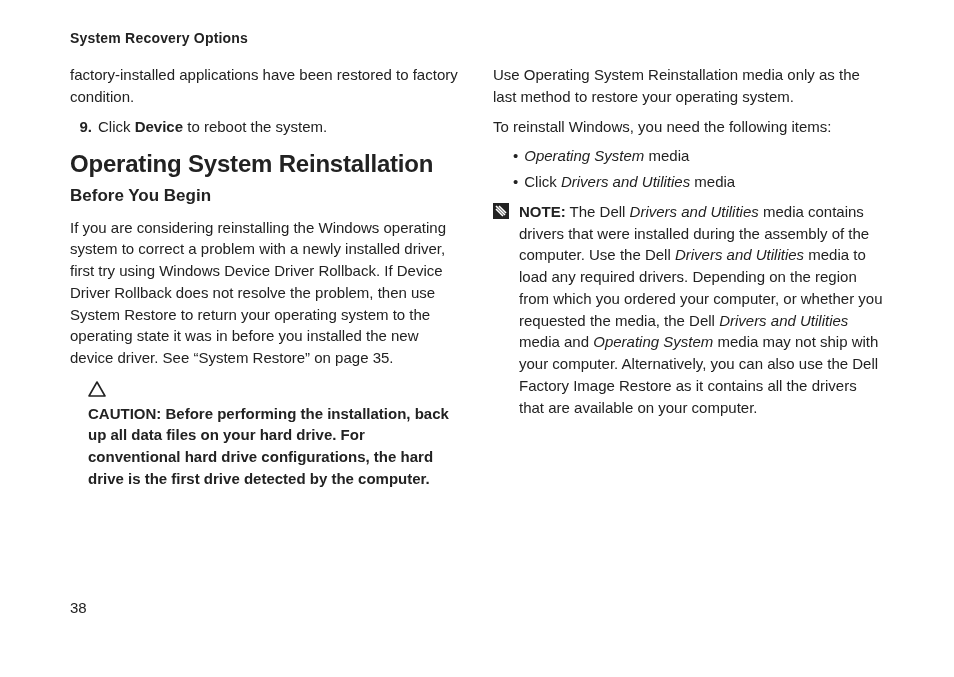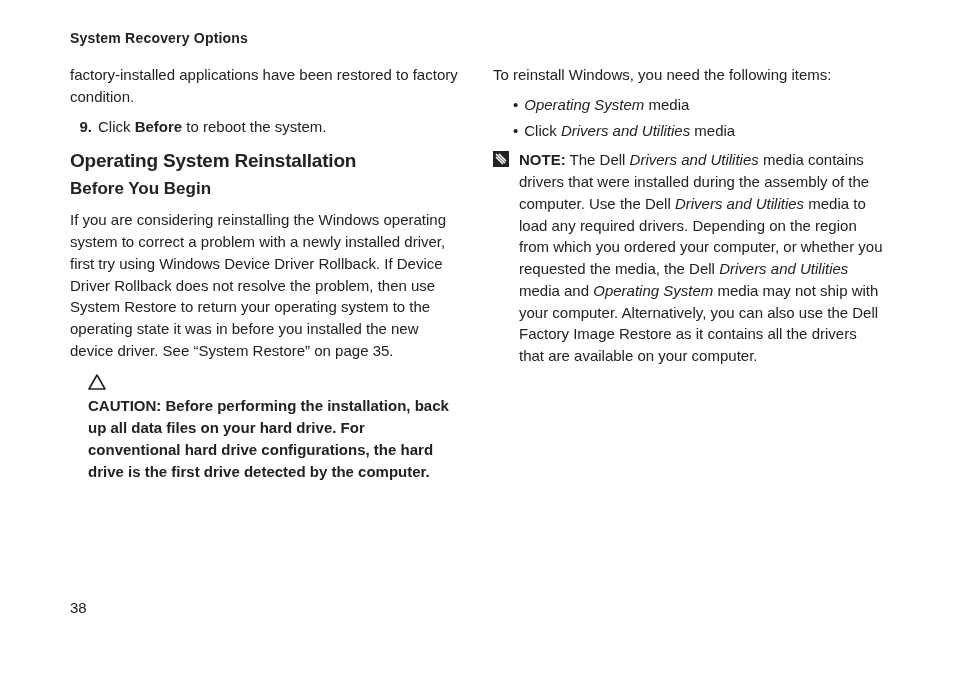--- a/index.html
+++ b/index.html
@@ -43,21 +43,21 @@
     margin: 6px 0 10px 0;
   }
   .step-num {
     font-weight: 700;
     width: 22px;
     text-align: right;
     margin-right: 6px;
     flex-shrink: 0;
   }
   .h2 {
-    font-size: 19px;
+    font-size: 24px;
     font-weight: 700;
     margin: 6px 0 2px 0;
     letter-spacing: -0.2px;
   }
   .h3 {
     font-size: 17px;
     font-weight: 700;
     margin: 0 0 8px 0;
   }
   .callout {
@@ -122,21 +122,21 @@
 
   <div class="columns">
 
     <div class="col">
 
       <p class="para indent">factory-installed applications have been restored to factory condition.</p>
 
       <div class="step">
         <div class="step-num">9.</div>
         <div>
-          <span>Click </span><span class="bold">Before</span><span> to reboot the system.</span>
+          <span>Click </span><span class="bold">Device</span><span> to reboot the system.</span>
         </div>
       </div>
 
       <div class="h2">Operating System Reinstallation</div>
       <div class="h3">Before You Begin</div>
 
       <p class="para">If you are considering reinstalling the Windows operating system to correct a problem with a newly installed driver, first try using Windows Device Driver Rollback. If Device Driver Rollback does not resolve the problem, then use System Restore to return your operating system to the operating state it was in before you installed the new device driver. See “System Restore” on page 35.</p>
 
       <div class="callout">
         <div class="callout-icon">
@@ -144,20 +144,21 @@
             <path d="M9 1 L17 15 L1 15 Z" fill="none" stroke="#222" stroke-width="1.6" stroke-linejoin="round"></path>
           </svg>
         </div>
         <div class="callout-text">CAUTION: Before performing the installation, back up all data files on your hard drive. For conventional hard drive configurations, the hard drive is the first drive detected by the computer.</div>
       </div>
 
     </div>
 
     <div class="col">
 
+      <p class="para">Use Operating System Reinstallation media only as the last method to restore your operating system.</p>
       <p class="para">To reinstall Windows, you need the following items:</p>
 
       <div class="bullet-list">
         <div class="bullet-item">
           <span class="bullet-dot">•</span>
           <span>
             <span class="italic">Operating System</span><span> media</span>
           </span>
         </div>
         <div class="bullet-item">

